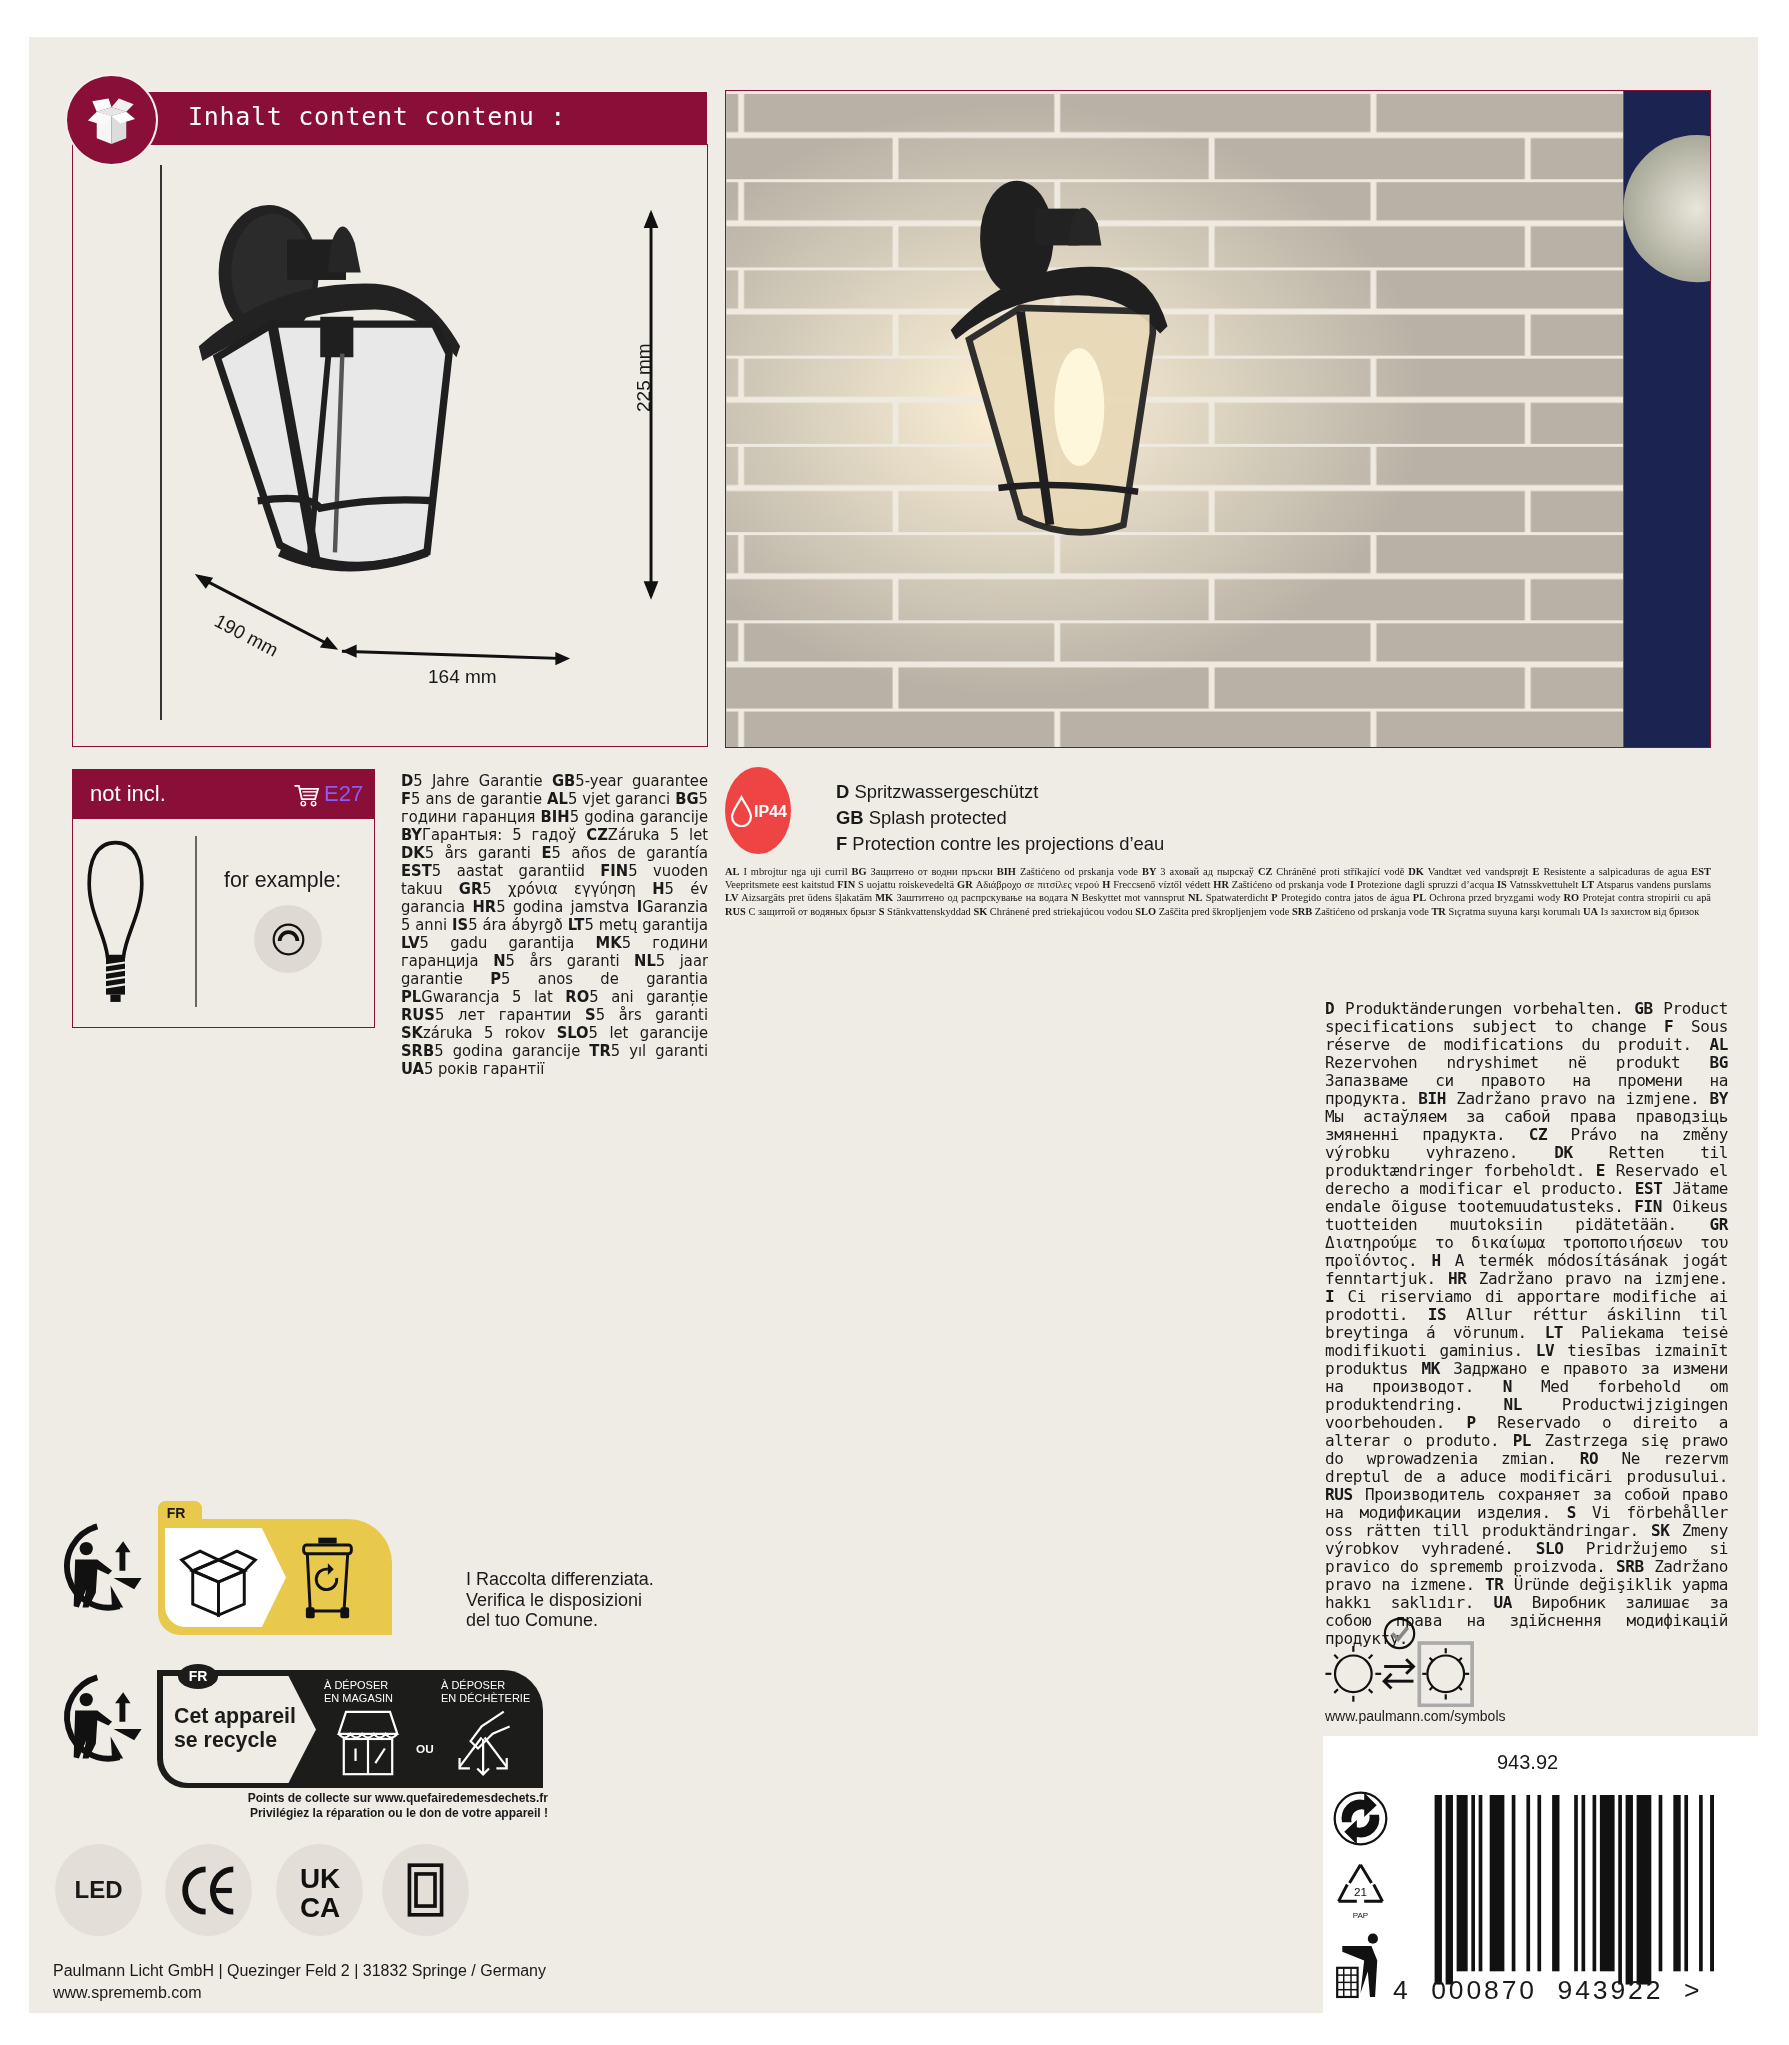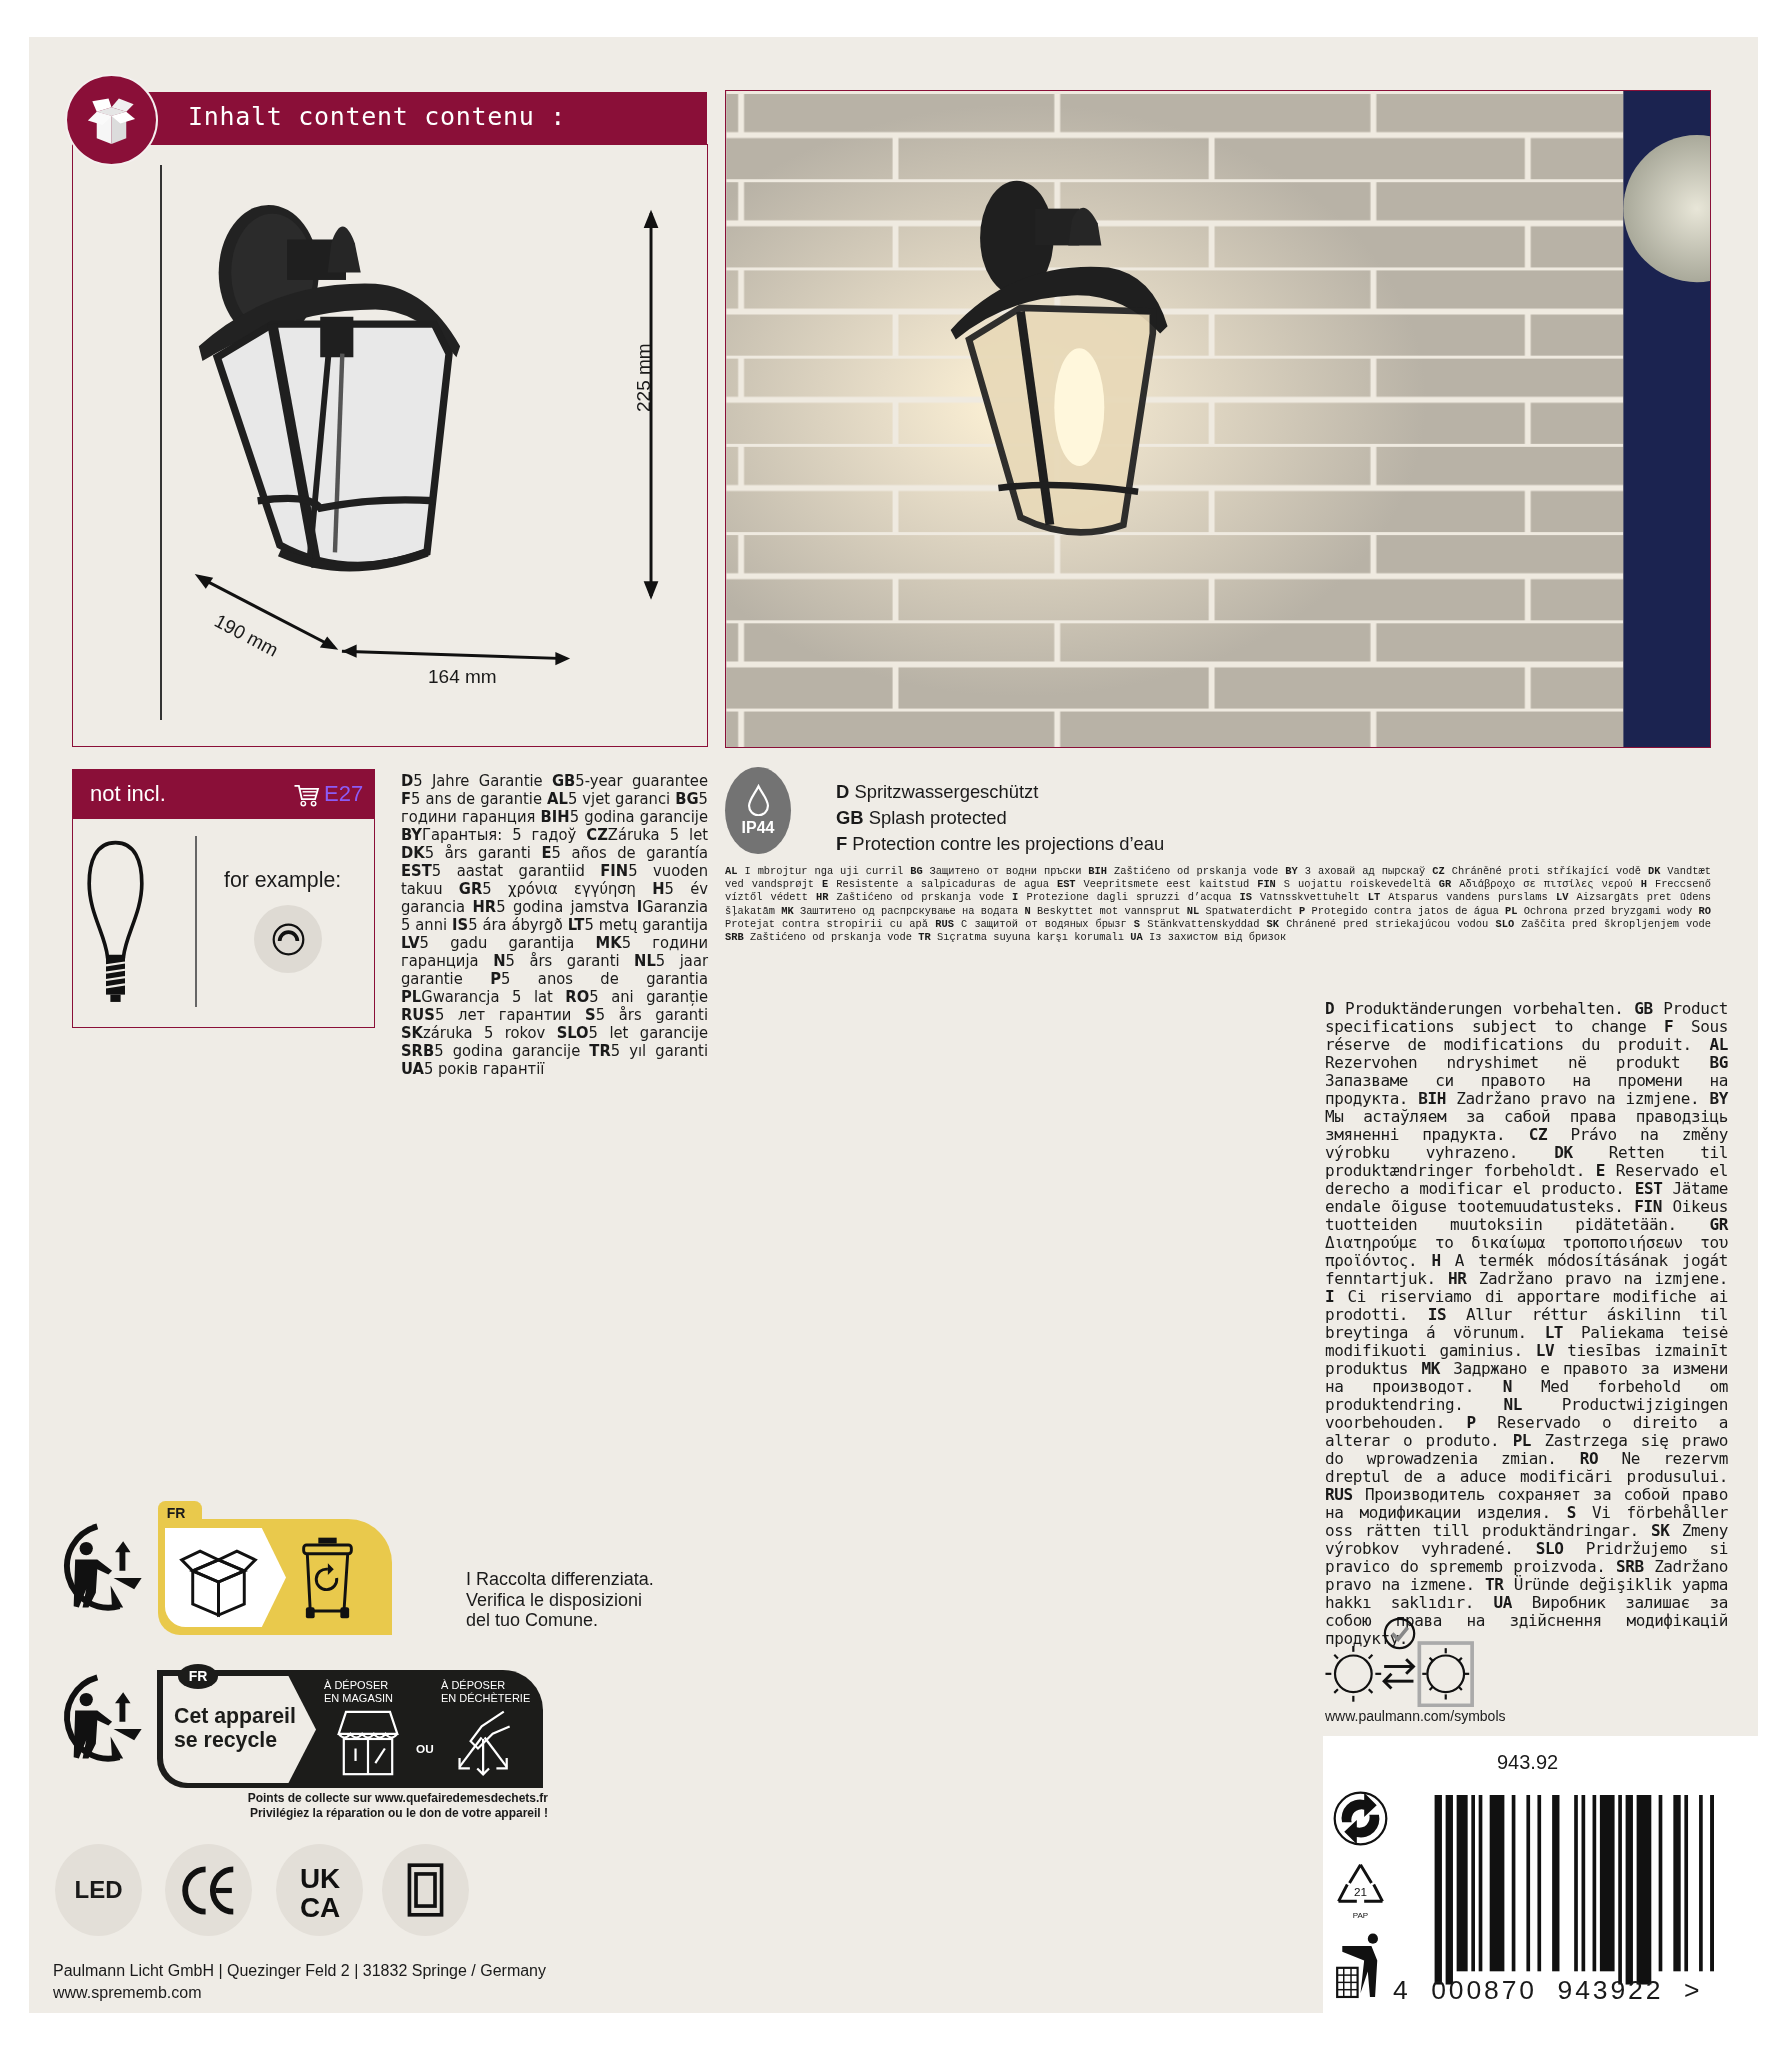--- a/index.html
+++ b/index.html
@@ -23,24 +23,24 @@
   .notincl-e27 { left: 324px; top: 781px; font-size: 22px; color:#8b5cf6; font-family: "Liberation Sans", sans-serif; }
   .notincl-wide { left: 72px; top: 769px; width: 303px; height: 259px; border: 1.5px solid #8a0f38; }
   .notincl-head-wide { left: 72px; top: 769px; width: 303px; height: 50px; background: #8a0f38; }
   .notincl-divider { left: 195px; top: 836px; width: 1.5px; height: 171px; background: #666; }
   .for-example { left: 224px; top: 868px; font-size: 21.3px; font-family: "Liberation Sans", sans-serif; }
   .dimmer-disc { left: 254px; top: 905px; width: 68px; height: 68px; border-radius: 50%; background: #dedad3; display:flex; align-items:center; justify-content:center; }
 
   .warranty { left: 401px; top: 772px; width: 307px; font-size: 16.4px; line-height: 18px; text-align: justify; font-family: "DejaVu Sans Condensed", "DejaVu Sans", sans-serif; }
   .warranty b, .ip-multi b, .changes b { font-weight: bold; }
 
-  .ip-circle { left: 725px; top: 767px; width: 66px; height: 87px; border-radius: 50%; background: #737373; display:flex; flex-direction:column; align-items:center; justify-content:center; color:#fff; }
+  .ip-circle { left: 725px; top: 767px; width: 66px; height: 87px; border-radius: 50%; background: #ef4444; display:flex; align-items:center; justify-content:center; color:#fff; }
   .ip-label { font-size: 16px; font-weight: bold; color: #fff; margin-top: 2.9px; font-family: "Liberation Sans", sans-serif; }
   .ip-line { left: 836px; font-size: 18.4px; font-family: "Liberation Sans", sans-serif; }
-  .ip-multi { left: 725px; top: 865px; width: 986px; font-size: 10.4px; line-height: 13.2px; text-align: justify; font-family: Liberation Mono, monospace; }
+  .ip-multi { left: 725px; top: 865px; width: 986px; font-size: 10.4px; line-height: 13.2px; text-align: justify; font-family: Liberation Serif, serif; }
 
   .changes { left: 1325px; top: 1000px; width: 403px; font-size: 16px; line-height: 18px; text-align: justify; font-family: "DejaVu Sans Mono", monospace; letter-spacing: -0.4px; }
 
   .symbols-url { left: 1325px; top: 1708px; font-size: 14px; font-family: "Liberation Sans", sans-serif; }
 
   .barcode-box { left: 1323px; top: 1736px; width: 435px; height: 277px; background: #ffffff; }
   .article-no { left: 1497px; top: 1751px; font-size: 20px; font-family: "Liberation Sans", sans-serif; }
   .barcode-digits { left: 1383px; top: 1975px; font-size: 26.5px; font-family: "Liberation Sans", sans-serif; letter-spacing: 2.9px; margin-left: 10px; }
 
   

